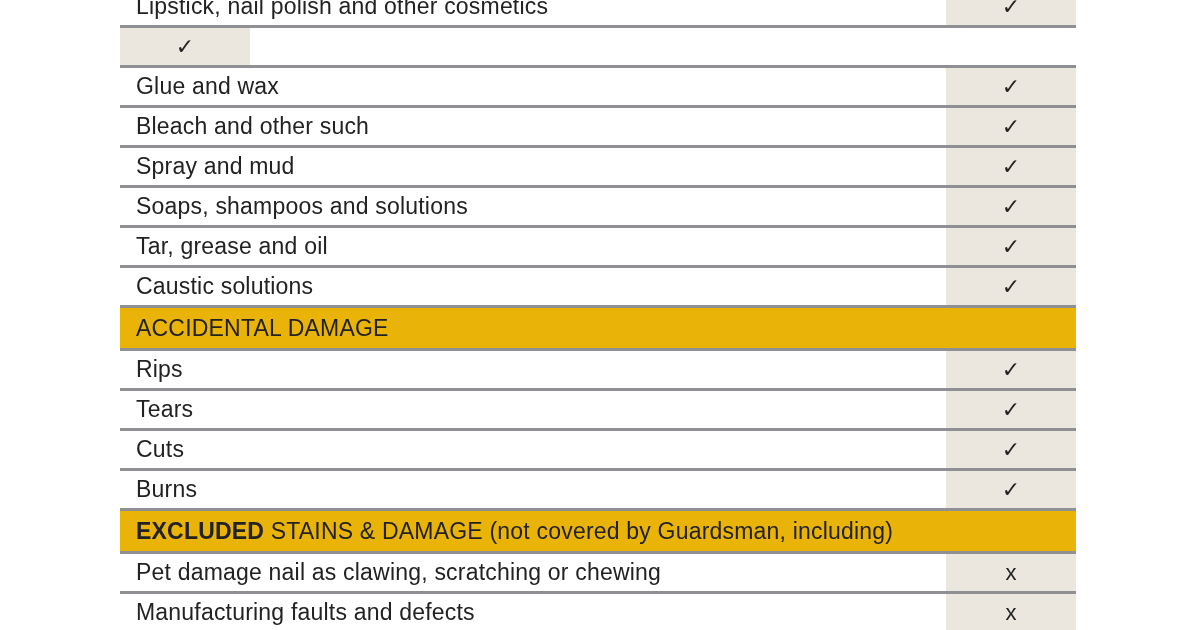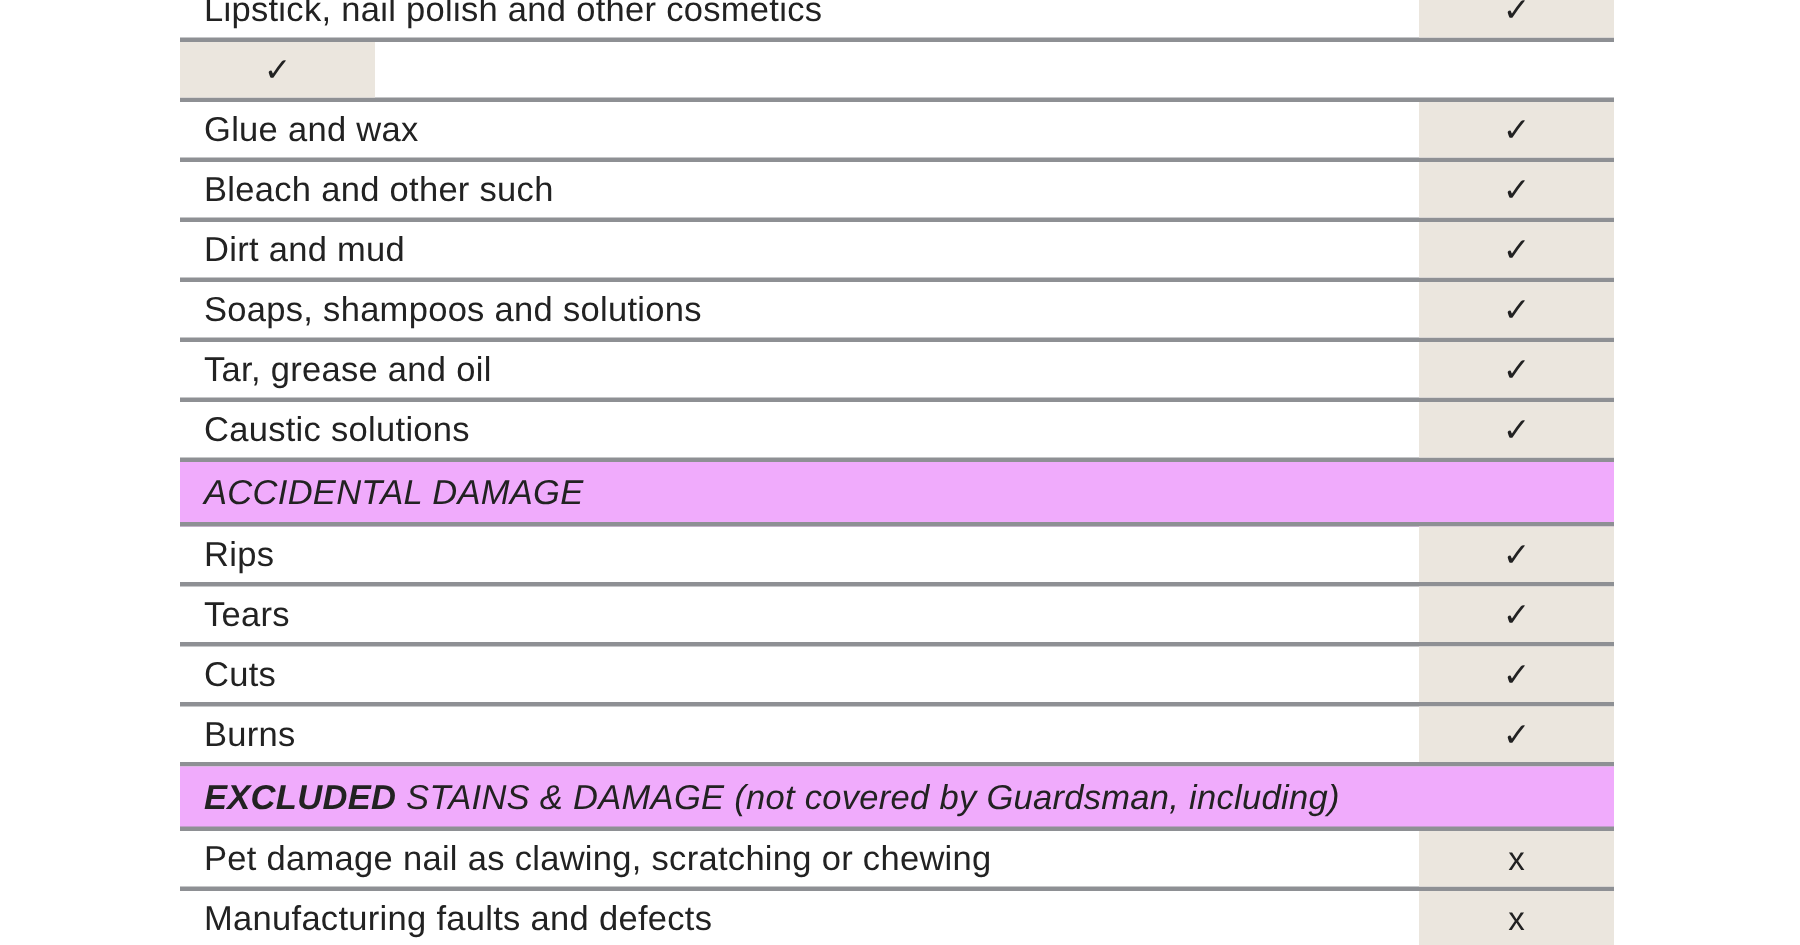--- a/index.html
+++ b/index.html
@@ -4,21 +4,21 @@
 <style>
   html, body { margin: 0; padding: 0; background: #ffffff; }
   body { width: 1200px; height: 630px; overflow: hidden; position: relative;
          font-family: "Liberation Sans", "DejaVu Sans", sans-serif; color: #222; }
   .table { position: absolute; left: 120px; top: -12px; width: 956px; }
   .row { position: relative; height: 37px; border-bottom: 3px solid #8e9094;
          display: flex; align-items: center; }
   .row .label { padding-left: 16px; font-size: 23px; line-height: 1; flex: 1; letter-spacing: 0.2px; }
   .row .mark { width: 130px; height: 100%; background: #ebe6de; display: flex;
                align-items: center; justify-content: center; font-size: 22px; color: #222; }
-  .row.section { background: #f0abfc; height: 40px; font-style: italic; }
+  .row.section { background: #eab308; height: 40px; }
   .row.section .label { font-size: 23px; }
   .row.section b { font-weight: bold; text-align: right; }
   .tail { position: absolute; left: 946px; width: 130px; height: 8px; background: #ebe6de; }
 </style>
 </head>
 <body>
 
 <div class="table">
   <div class="row">
     <span class="label">Lipstick, nail polish and other cosmetics</span>
@@ -29,21 +29,21 @@
   </div>
   <div class="row">
     <span class="label">Glue and wax</span>
     <span class="mark">✓</span>
   </div>
   <div class="row">
     <span class="label">Bleach and other such</span>
     <span class="mark">✓</span>
   </div>
   <div class="row">
-    <span class="label">Dirt and mud</span>
+    <span class="label">Spray and mud</span>
     <span class="mark">✓</span>
   </div>
   <div class="row">
     <span class="label">Soaps, shampoos and solutions</span>
     <span class="mark">✓</span>
   </div>
   <div class="row">
     <span class="label">Tar, grease and oil</span>
     <span class="mark">✓</span>
   </div>

